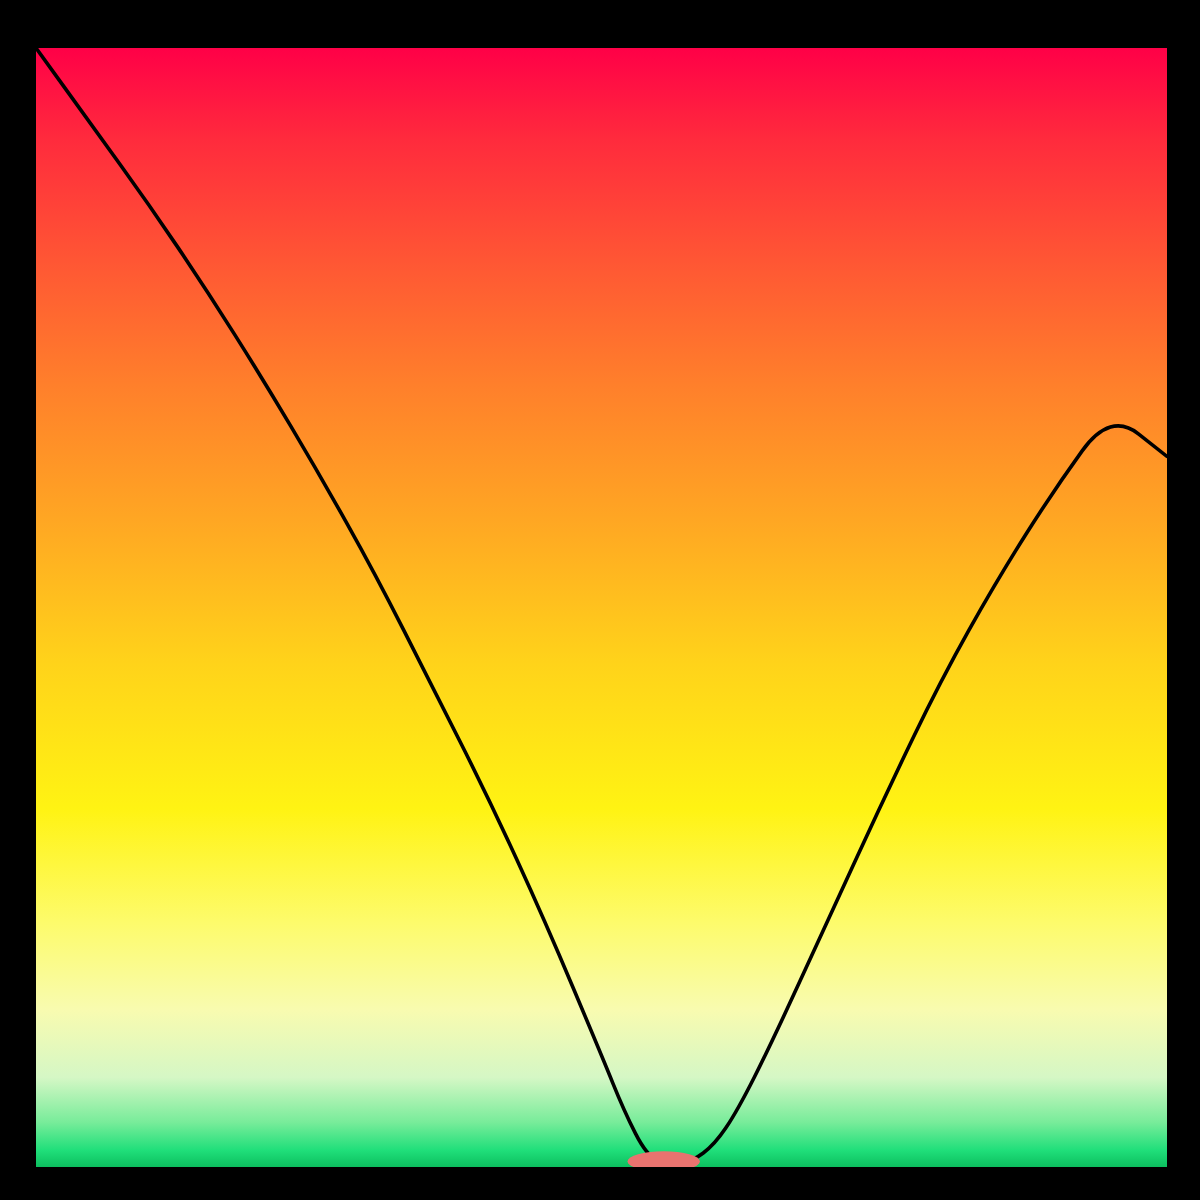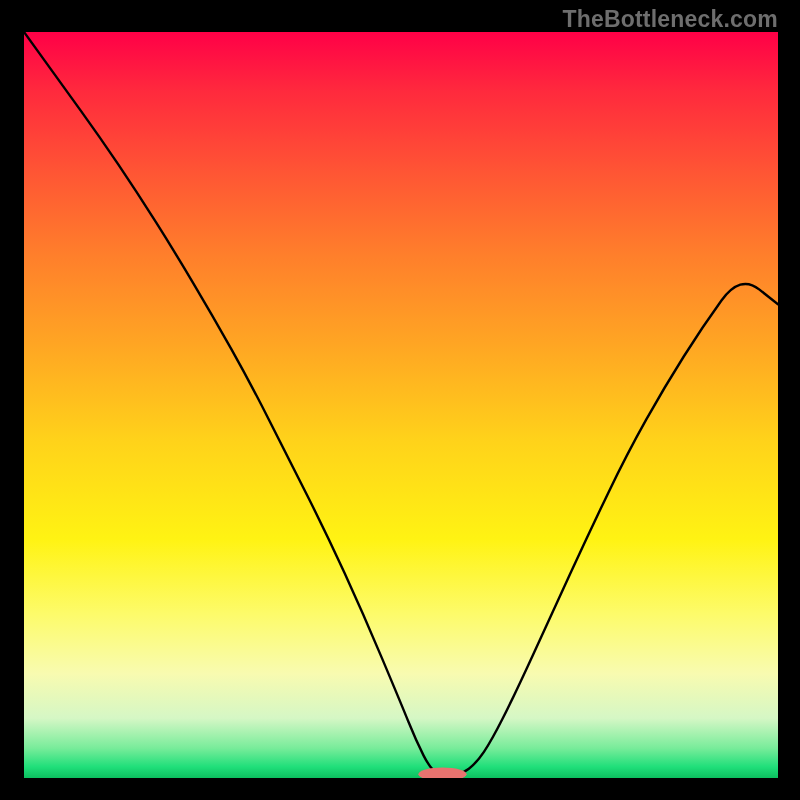--- a/index.html
+++ b/index.html
@@ -70,21 +70,20 @@
   .marker {
     fill: #e8736f;
     stroke: none;
   }
 </style>
 </head>
 <body>
 
 <div class="container">
 
-  <div class="watermark">TheBottleneck.com</div>
 
   <div class="plot-area">
     <div class="gradient"></div>
 
     <svg class="curve-layer" viewBox="0 0 754 746" preserveAspectRatio="none">
       <path id="bottleneck-curve" class="curve" d="M 0.00 0.00 Q 0.00 0.00 18.85 26.11 Q 37.70 52.22 56.55 78.33 Q 75.40 104.44 94.25 132.42 Q 113.10 160.39 131.95 190.23 Q 150.80 220.07 169.65 251.78 Q 188.50 283.48 207.35 317.05 Q 226.20 350.62 245.05 387.92 Q 263.90 425.22 282.75 462.52 Q 301.60 499.82 320.45 540.85 Q 339.30 581.88 358.15 626.64 Q 377.00 671.40 384.54 690.05 Q 392.08 708.70 399.62 723.62 Q 407.16 738.54 414.70 742.27 Q 422.24 746.00 429.78 744.13 Q 437.32 742.27 444.86 736.67 Q 452.40 731.08 459.94 719.89 Q 467.48 708.70 478.79 686.32 Q 490.10 663.94 508.95 622.91 Q 527.80 581.88 546.65 540.85 Q 565.50 499.82 584.35 460.65 Q 603.20 421.49 622.05 387.92 Q 640.90 354.35 659.75 324.51 Q 678.60 294.67 697.45 268.56 Q 716.30 242.45 735.15 257.37 T 754.00 272.29"></path>
       <ellipse id="min-marker" class="marker" cx="418.47" cy="742.27" rx="24.13" ry="6.71" fill="#e8736f"></ellipse>
     </svg>
   </div>
 

